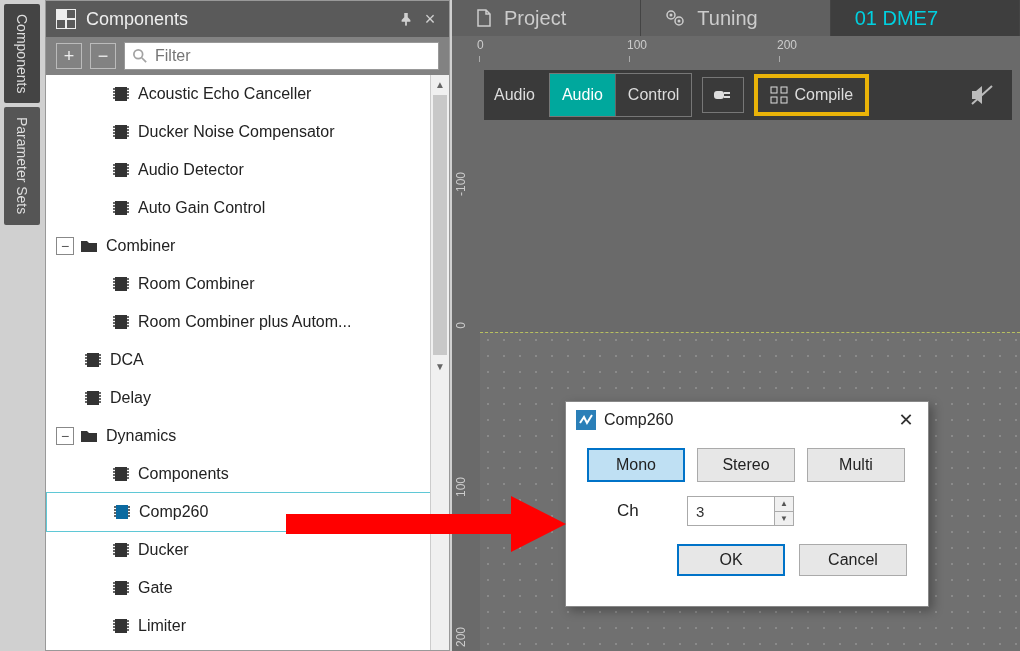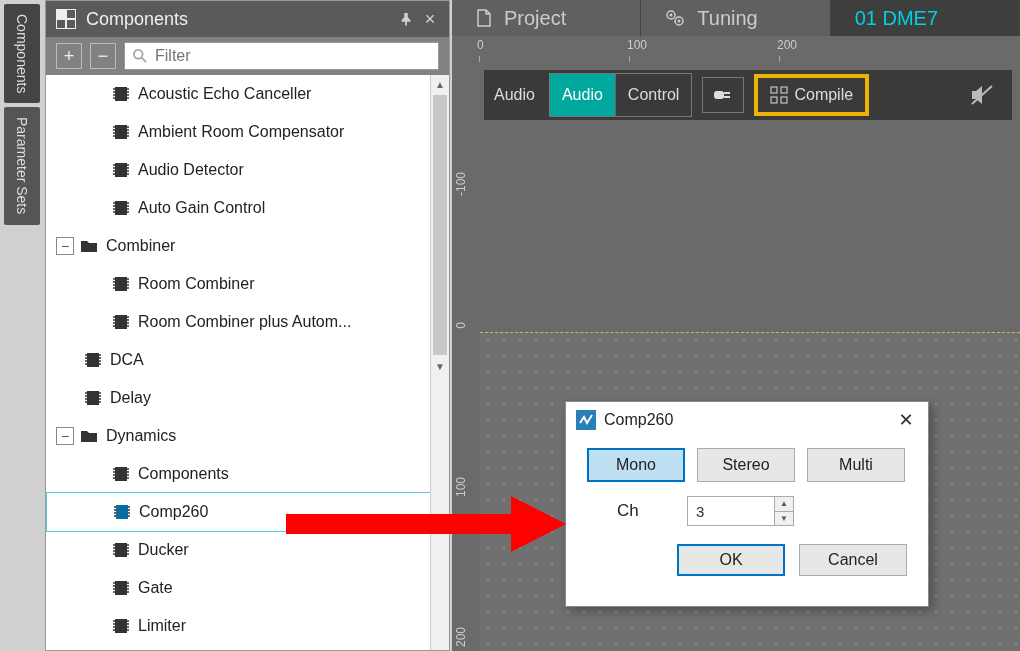--- a/index.html
+++ b/index.html
@@ -141,21 +141,21 @@
               <rect x="3" y="2" width="12" height="14" fill="#333"></rect>
               <line x1="1" y1="4" x2="3" y2="4" stroke="#333" stroke-width="1.5"></line>
               <line x1="1" y1="7" x2="3" y2="7" stroke="#333" stroke-width="1.5"></line>
               <line x1="1" y1="10" x2="3" y2="10" stroke="#333" stroke-width="1.5"></line>
               <line x1="1" y1="13" x2="3" y2="13" stroke="#333" stroke-width="1.5"></line>
               <line x1="15" y1="4" x2="17" y2="4" stroke="#333" stroke-width="1.5"></line>
               <line x1="15" y1="7" x2="17" y2="7" stroke="#333" stroke-width="1.5"></line>
               <line x1="15" y1="10" x2="17" y2="10" stroke="#333" stroke-width="1.5"></line>
               <line x1="15" y1="13" x2="17" y2="13" stroke="#333" stroke-width="1.5"></line>
             </svg>
-            <span>Ambient Room Compensator</span>
+            <span>Ducker Noise Compensator</span>
           </div>
           <div class="tree-row">
             <span class="indent" style="width:56px"></span>
             <svg class="chip-icon" viewBox="0 0 18 18">
               <rect x="3" y="2" width="12" height="14" fill="#333"></rect>
               <line x1="1" y1="4" x2="3" y2="4" stroke="#333" stroke-width="1.5"></line>
               <line x1="1" y1="7" x2="3" y2="7" stroke="#333" stroke-width="1.5"></line>
               <line x1="1" y1="10" x2="3" y2="10" stroke="#333" stroke-width="1.5"></line>
               <line x1="1" y1="13" x2="3" y2="13" stroke="#333" stroke-width="1.5"></line>
               <line x1="15" y1="4" x2="17" y2="4" stroke="#333" stroke-width="1.5"></line>

